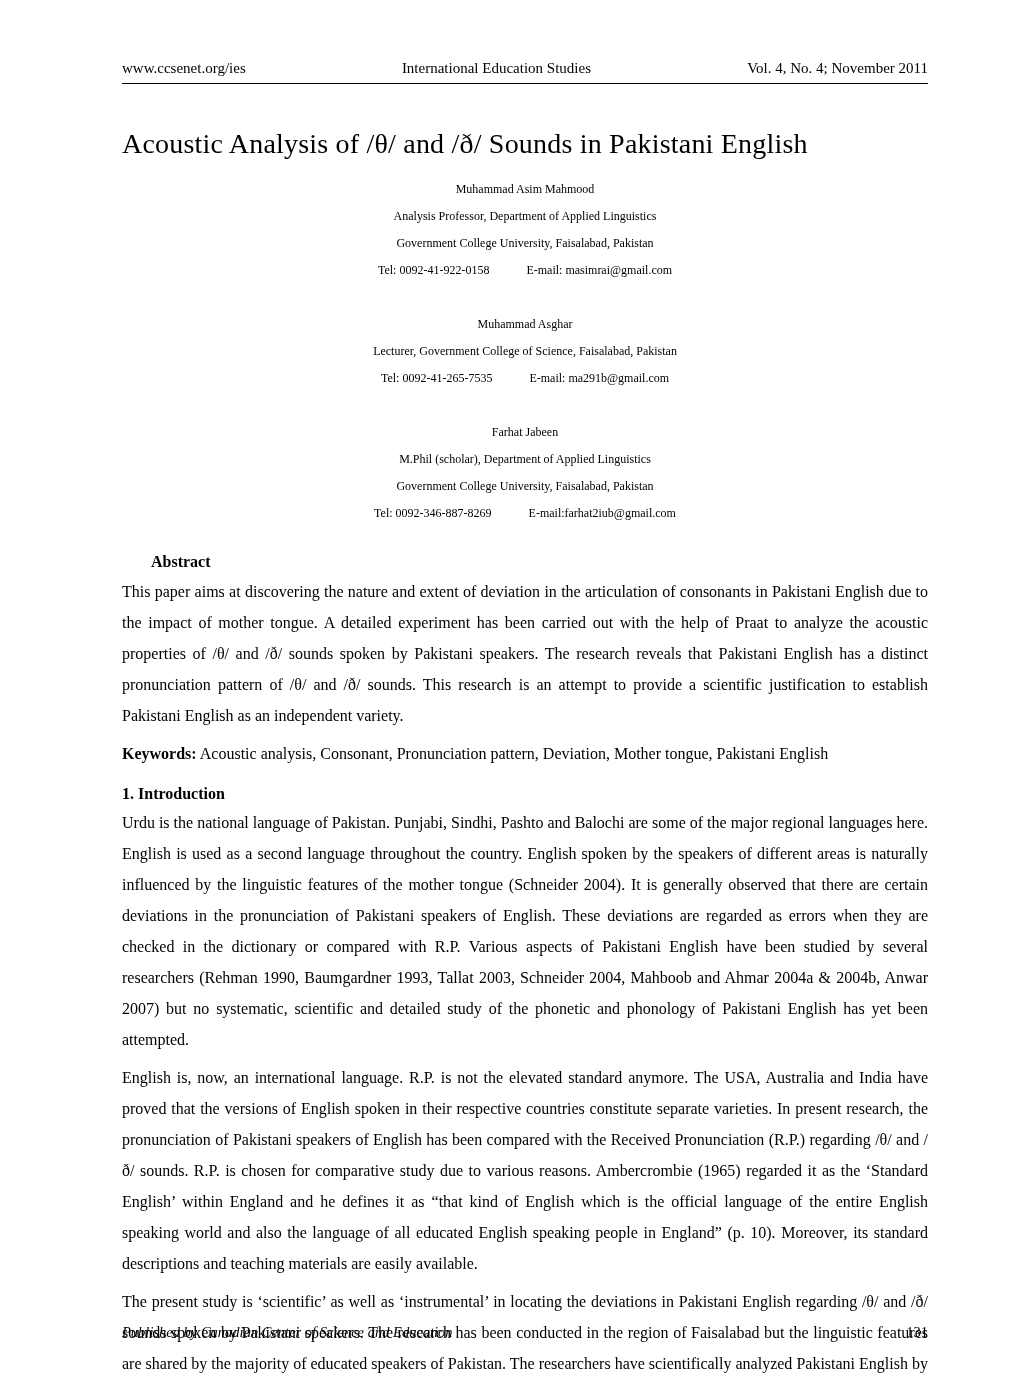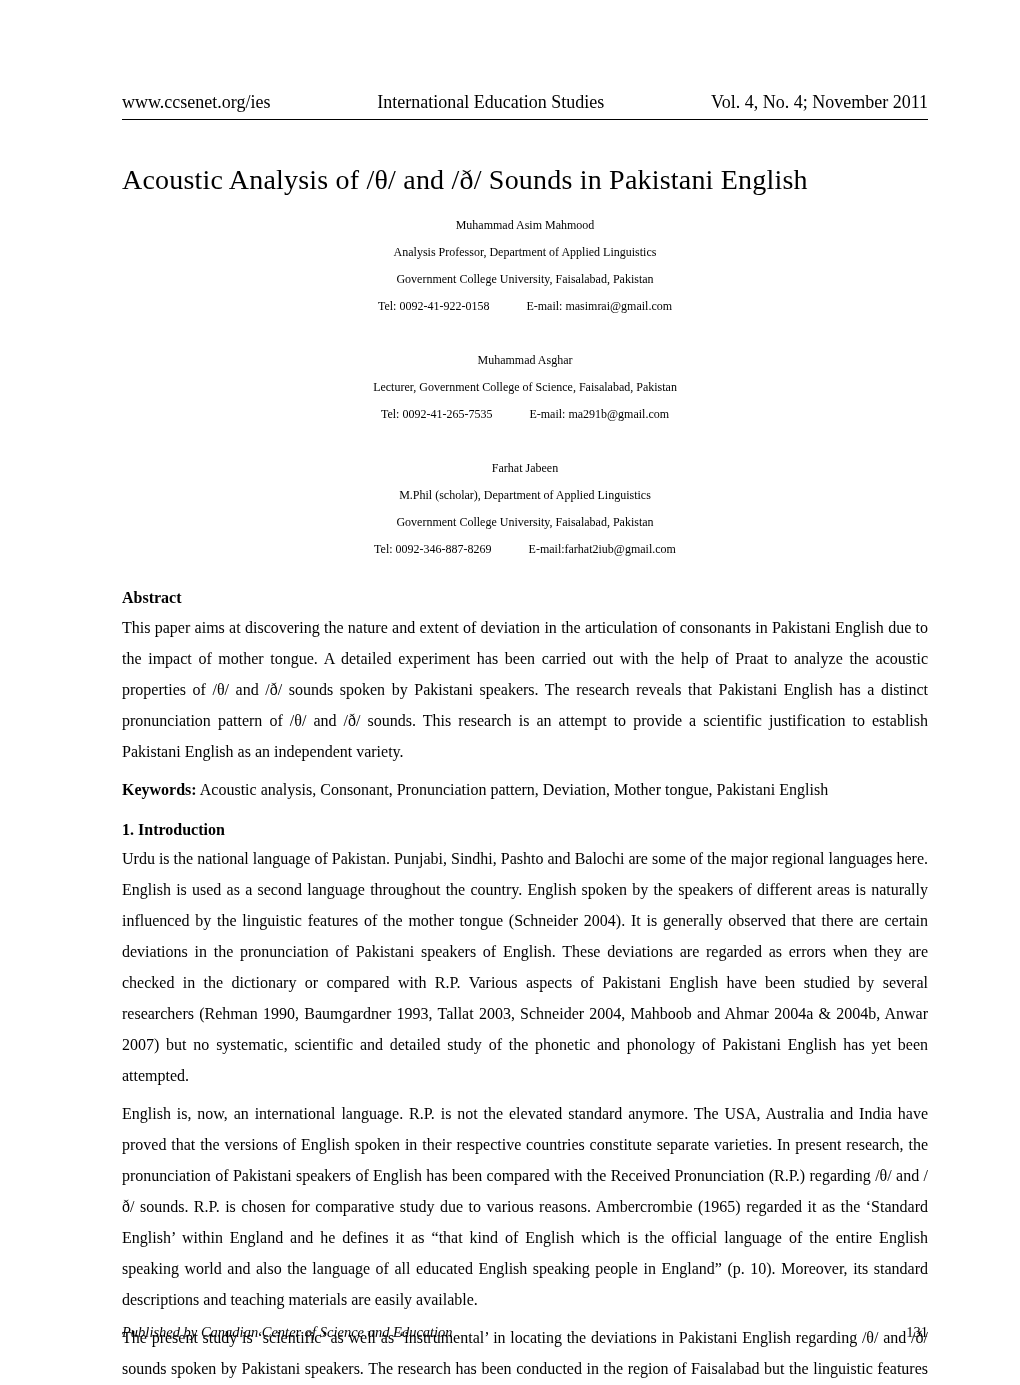--- a/index.html
+++ b/index.html
@@ -20,23 +20,23 @@
   .content {
     position: absolute;
     left: 122px;
     top: 0;
     width: 806px;
   }
   .page-header {
     display: flex;
     justify-content: space-between;
     align-items: baseline;
-    padding-top: 92px;
+    padding-top: 60px;
     padding-bottom: 6px;
-    font-size: 18px;
+    font-size: 15px;
     border-bottom: 1px solid #000;
   }
   .paper-title {
     margin: 44px 0 14px 0;
     font-size: 28px;
     font-weight: normal;
     letter-spacing: 0.2px;
   }
   .author-block {
     margin-top: 27px;
@@ -65,20 +65,21 @@
     margin-left: 45px;
   }
   .section-heading {
     margin: 14px 0 3px 0;
     font-size: 16px;
     font-weight: bold;
     line-height: 21.5px;
   }
   .section-heading.abstract-heading {
     margin-top: 24px;
+    margin-left: 29px;
   }
   .body-text {
     margin: 0 0 7px 0;
     font-size: 16px;
     line-height: 31px;
     text-align: justify;
   }
   .keywords-line {
     text-align: left;
   }

